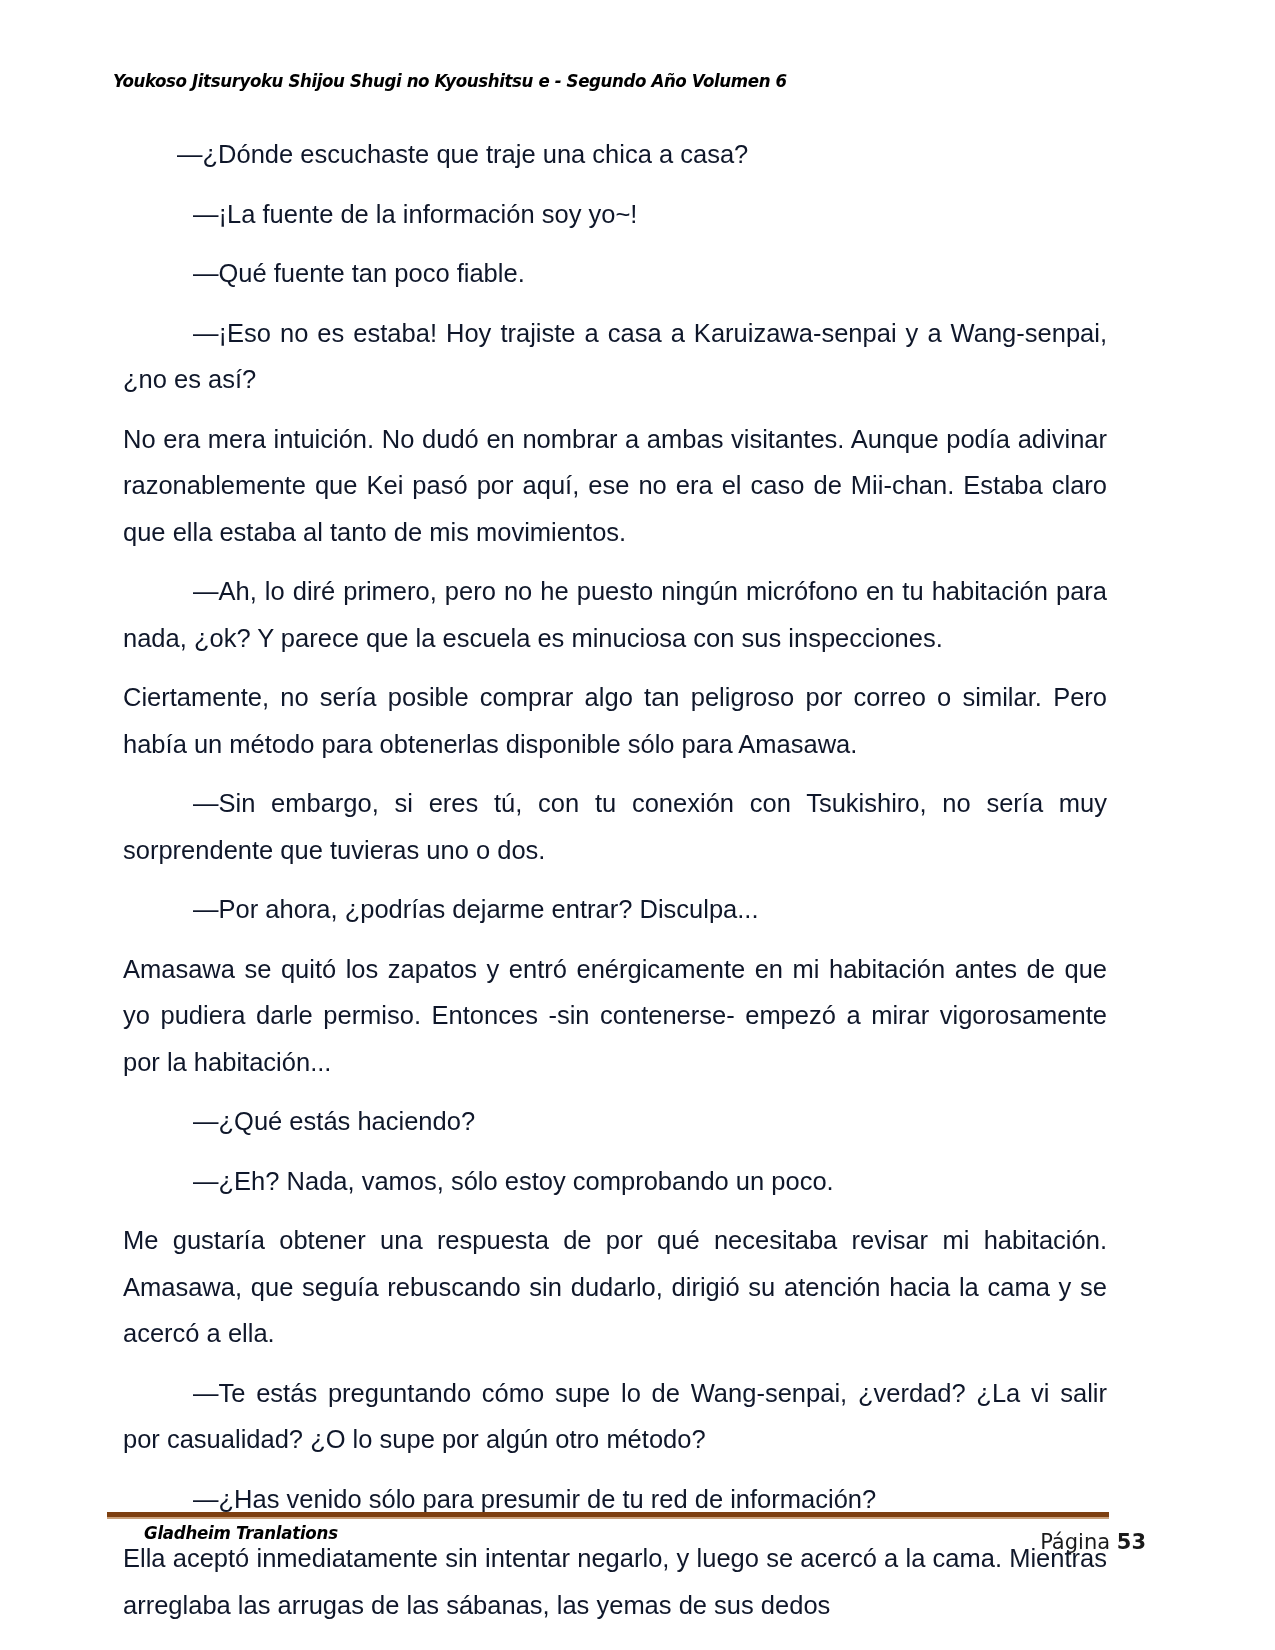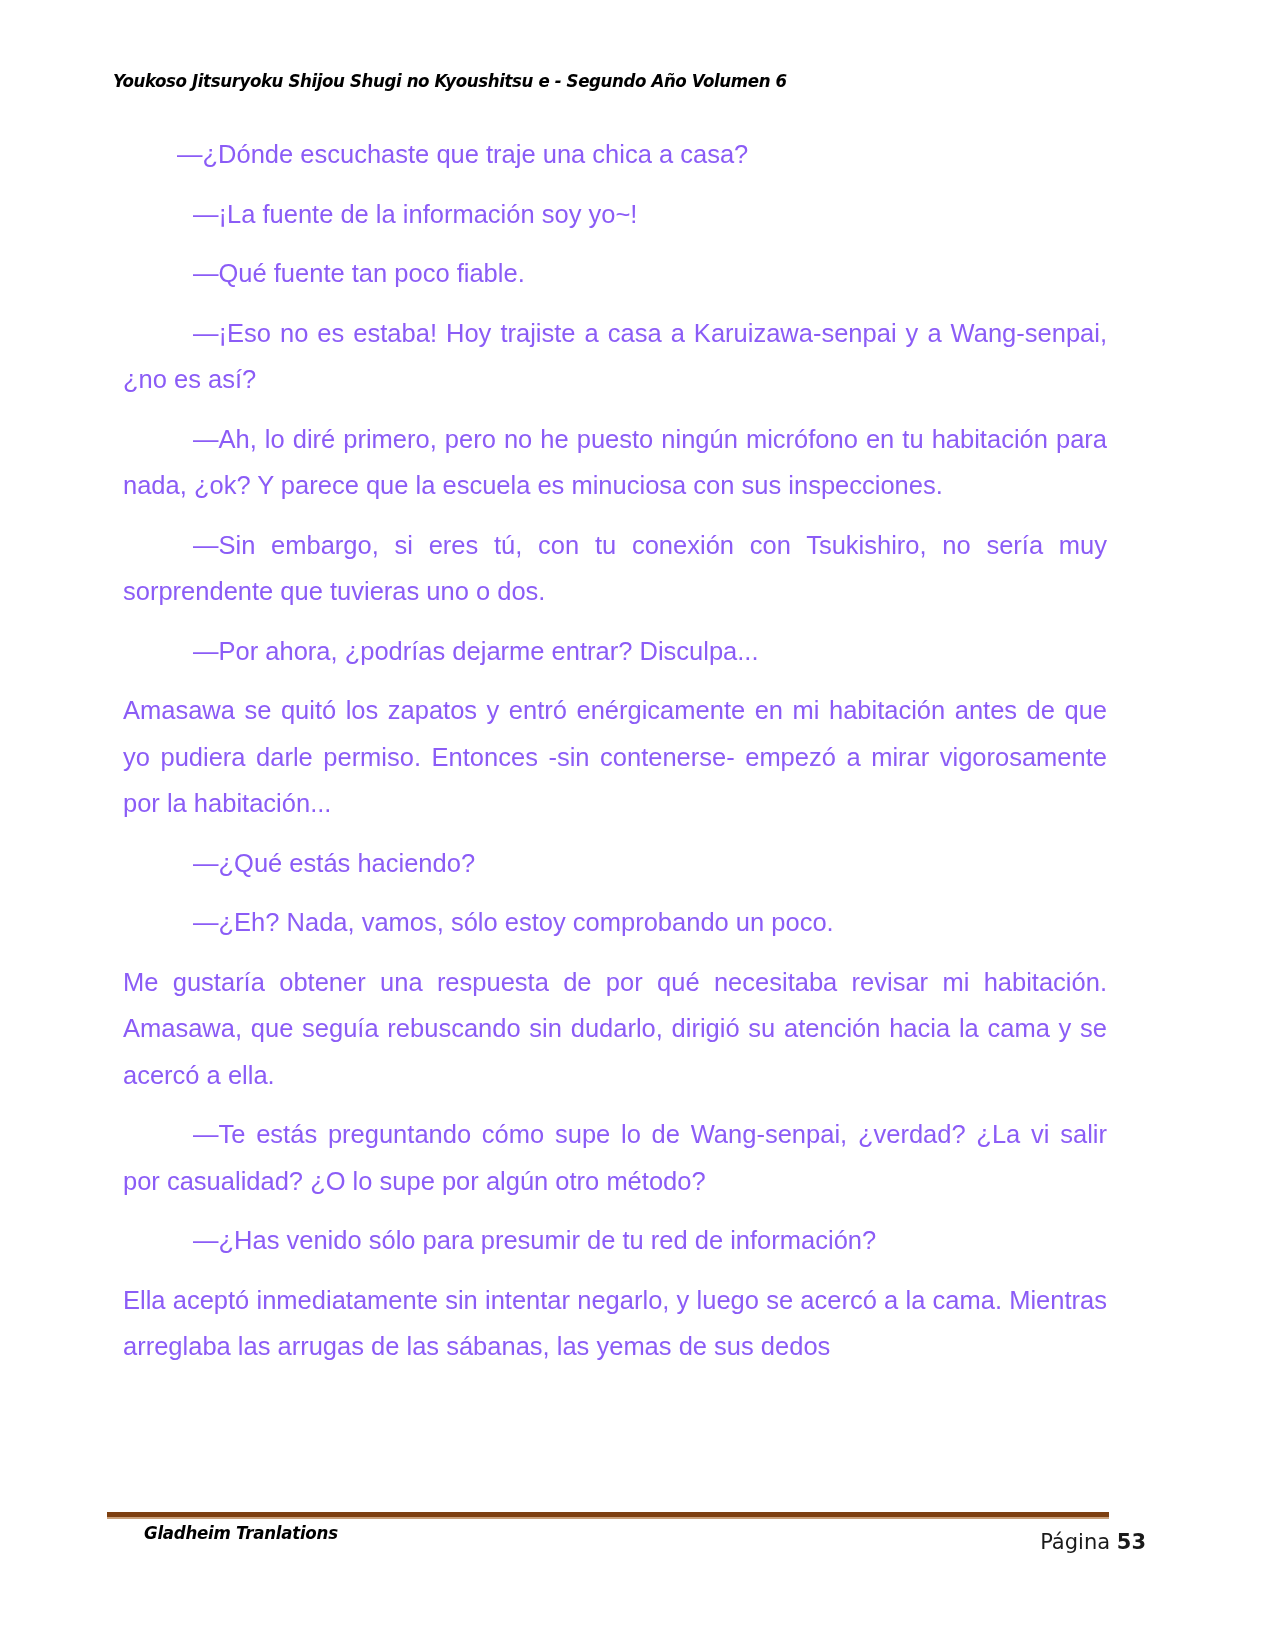--- a/index.html
+++ b/index.html
@@ -51,21 +51,21 @@
     width: 1000px;
   }
 
   .para {
     margin: 0 0 0 0;
     padding: 0;
     font-size: 25.5px;
     line-height: 46.5px;
     text-align: justify;
     text-justify: inter-word;
-    color: #8b5cf6;
+    color: #0f172a;
     hyphens: manual;
   }
 
   
   .para + .para {
     margin-top: 13px;
     margin-left: 16px;
   }
 
   
@@ -132,21 +132,23 @@
 <div class="page">
 
   <div class="running-header">Youkoso Jitsuryoku Shijou Shugi no Kyoushitsu e - Segundo Año Volumen 6</div>
 
   <div class="body-column">
 
     <p class="para indent single">—¿Dónde escuchaste que traje una chica a casa?</p>
     <p class="para indent single">—¡La fuente de la información soy yo~!</p>
     <p class="para indent single">—Qué fuente tan poco fiable.</p>
     <p class="para indent">—¡Eso no es estaba! Hoy trajiste a casa a Karuizawa-senpai y a Wang-senpai, ¿no es así?</p>
+    <p class="para">No era mera intuición. No dudó en nombrar a ambas visitantes. Aunque podía adivinar razonablemente que Kei pasó por aquí, ese no era el caso de Mii-chan. Estaba claro que ella estaba al tanto de mis movimientos.</p>
     <p class="para indent">—Ah, lo diré primero, pero no he puesto ningún micrófono en tu habitación para nada, ¿ok? Y parece que la escuela es minuciosa con sus inspecciones.</p>
+    <p class="para">Ciertamente, no sería posible comprar algo tan peligroso por correo o similar. Pero había un método para obtenerlas disponible sólo para Amasawa.</p>
     <p class="para indent">—Sin embargo, si eres tú, con tu conexión con Tsukishiro, no sería muy sorprendente que tuvieras uno o dos.</p>
     <p class="para indent single">—Por ahora, ¿podrías dejarme entrar? Disculpa...</p>
     <p class="para">Amasawa se quitó los zapatos y entró enérgicamente en mi habitación antes de que yo pudiera darle permiso. Entonces -sin contenerse- empezó a mirar vigorosamente por la habitación...</p>
     <p class="para indent single">—¿Qué estás haciendo?</p>
     <p class="para indent single">—¿Eh? Nada, vamos, sólo estoy comprobando un poco.</p>
     <p class="para">Me gustaría obtener una respuesta de por qué necesitaba revisar mi habitación. Amasawa, que seguía rebuscando sin dudarlo, dirigió su atención hacia la cama y se acercó a ella.</p>
     <p class="para indent">—Te estás preguntando cómo supe lo de Wang-senpai, ¿verdad? ¿La vi salir por casualidad? ¿O lo supe por algún otro método?</p>
     <p class="para indent single">—¿Has venido sólo para presumir de tu red de información?</p>
     <p class="para">Ella aceptó inmediatamente sin intentar negarlo, y luego se acercó a la cama. Mientras arreglaba las arrugas de las sábanas, las yemas de sus dedos</p>
 

